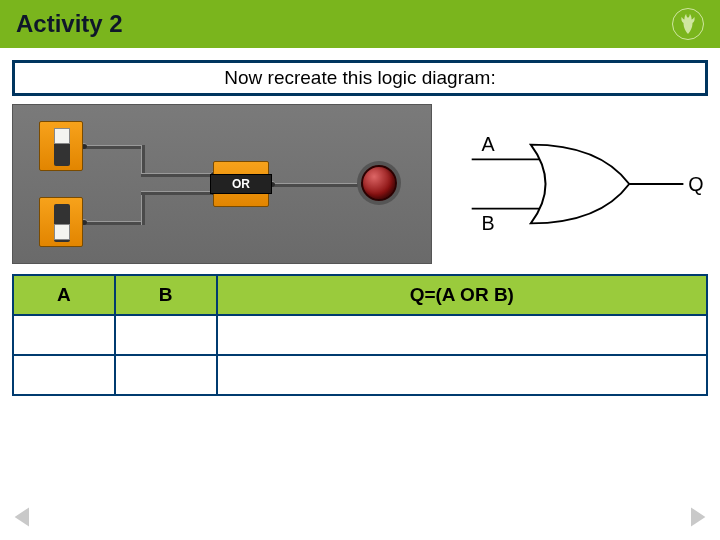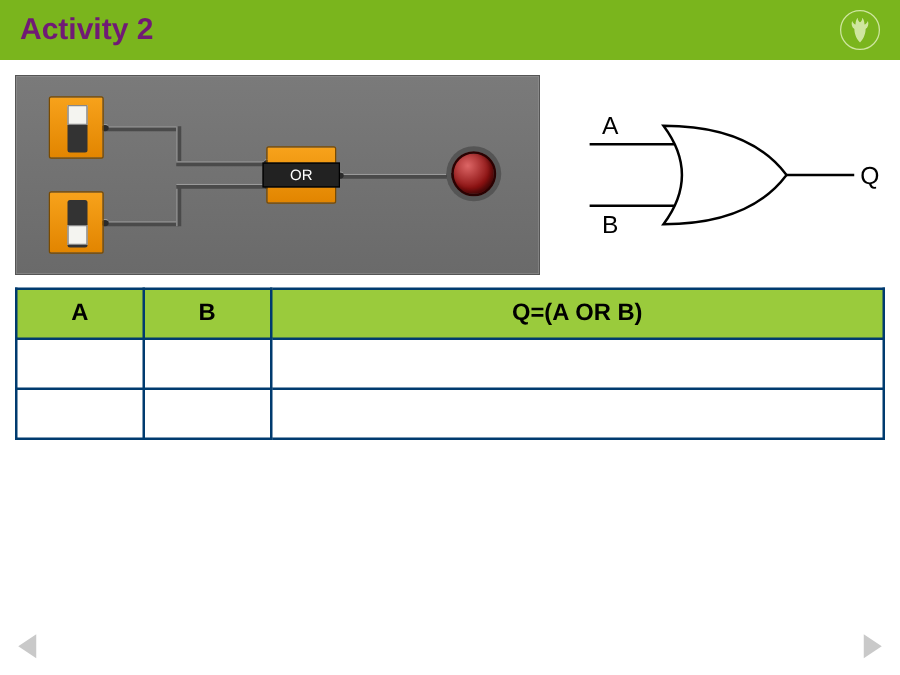--- a/index.html
+++ b/index.html
@@ -13,21 +13,21 @@
   }
   .header {
     background: #7ab51d;
     height: 48px;
     display: flex;
     align-items: center;
     justify-content: space-between;
     padding: 0 16px;
   }
   .header-title {
-    color: #701a75;
+    color: #0f172a;
     font-size: 24px;
     font-weight: bold;
   }
   .header-logo {
     width: 32px;
     height: 32px;
     border: 1.5px solid #cfe6a0;
     border-radius: 50%;
     display: flex;
     align-items: center;
@@ -94,21 +94,21 @@
     border: 1px solid #7a4b00;
     border-radius: 2px;
     display: flex;
     align-items: center;
     justify-content: center;
   }
   .or-label {
     background: #222;
     color: #fff;
     font-size: 12px;
-    font-weight: normal;
+    font-weight: bold;
     padding: 2px 21px;
     border: 1px solid #000;
   }
   .lamp {
     position: absolute;
     left: 348px;
     top: 60px;
     width: 36px;
     height: 36px;
     border-radius: 50%;
@@ -179,20 +179,21 @@
   <div class="header-title">Activity 2</div>
   <div class="header-logo">
     <svg viewBox="0 0 20 24">
         <path d="M10 23 C6 19 5 14 5 11 C3 10 2 7 3 4 C4 6 5 7 6 7 C6 4 7 2 8 1 C8 3 9 5 10 5 C11 5 12 3 12 1 C13 2 14 4 14 7 C15 7 16 6 17 4 C18 7 17 10 15 11 C15 14 14 19 10 23 Z" fill="#cfe6a0"></path>
       </svg>
   </div>
 </div>
 
 <div class="content">
 
+  <div class="instruction-box">Now recreate this logic diagram:</div>
 
   <div class="diagram-row">
     <div class="sim-panel">
       <div class="wire h1"></div>
       <div class="wire d1"></div>
       <div class="wire h1b"></div>
       <div class="wire h2"></div>
       <div class="wire d2"></div>
       <div class="wire h2b"></div>
       <div class="wire out"></div>

